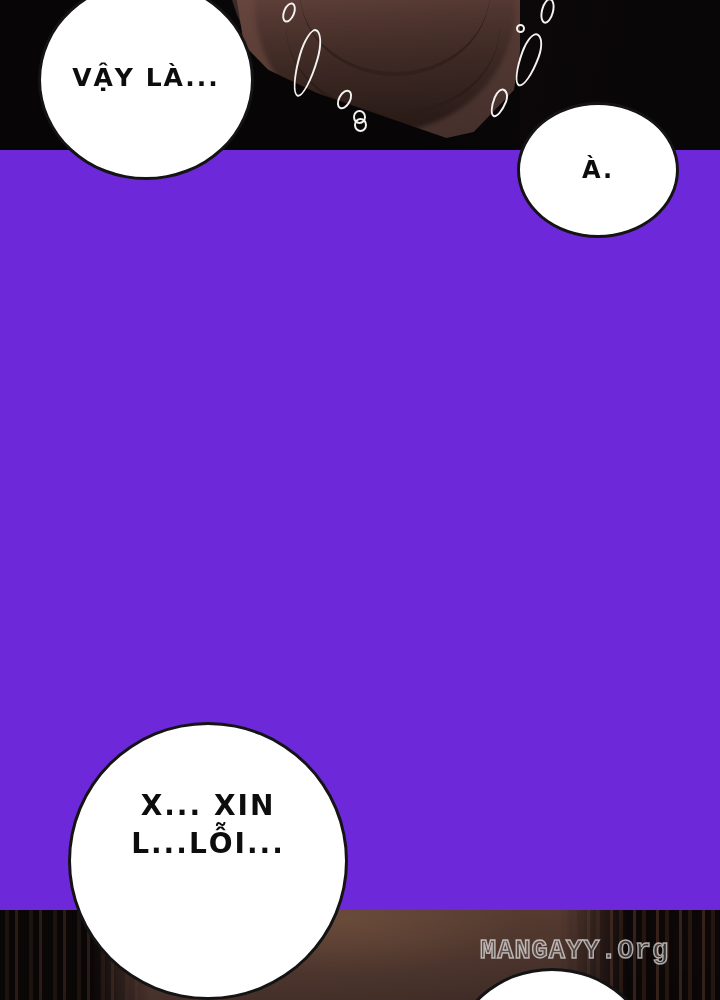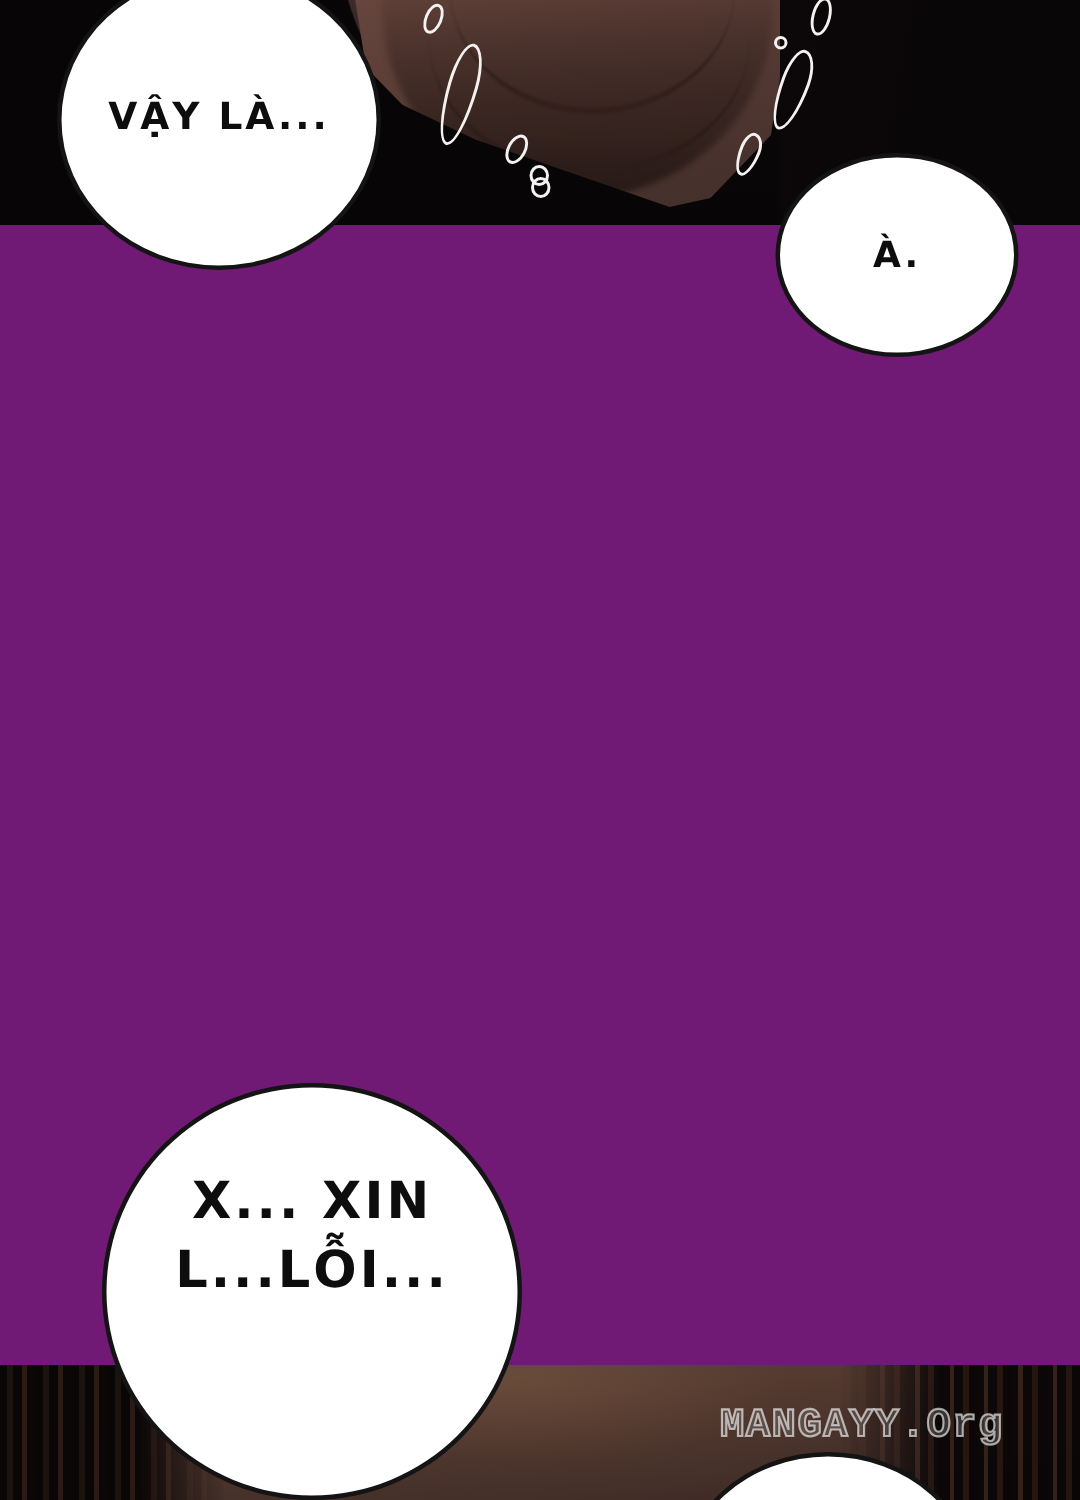--- a/index.html
+++ b/index.html
@@ -8,21 +8,21 @@
     background: #ffffff;
   }
   body {
     font-family: "Liberation Sans", sans-serif;
   }
   #page {
     position: relative;
     width: 720px;
     height: 1000px;
     overflow: hidden;
-    background: #701a75;
+    background: #6d28d9;
   }
 
   
   .panel-top {
     position: absolute;
     left: 0;
     top: 0;
     width: 720px;
     height: 150px;
     overflow: hidden;
@@ -209,21 +209,21 @@
     font-size: 24px;
   }
 
   #bubble-xinloi {
     left: 68px;
     top: 722px;
     width: 280px;
     height: 278px;
   }
   #bubble-xinloi .bubble-text {
-    font-size: 34px;
+    font-size: 28px;
     padding-bottom: 72px;
   }
 
   #bubble-partial {
     left: 452px;
     top: 968px;
     width: 200px;
     height: 180px;
     z-index: 28;
   }

